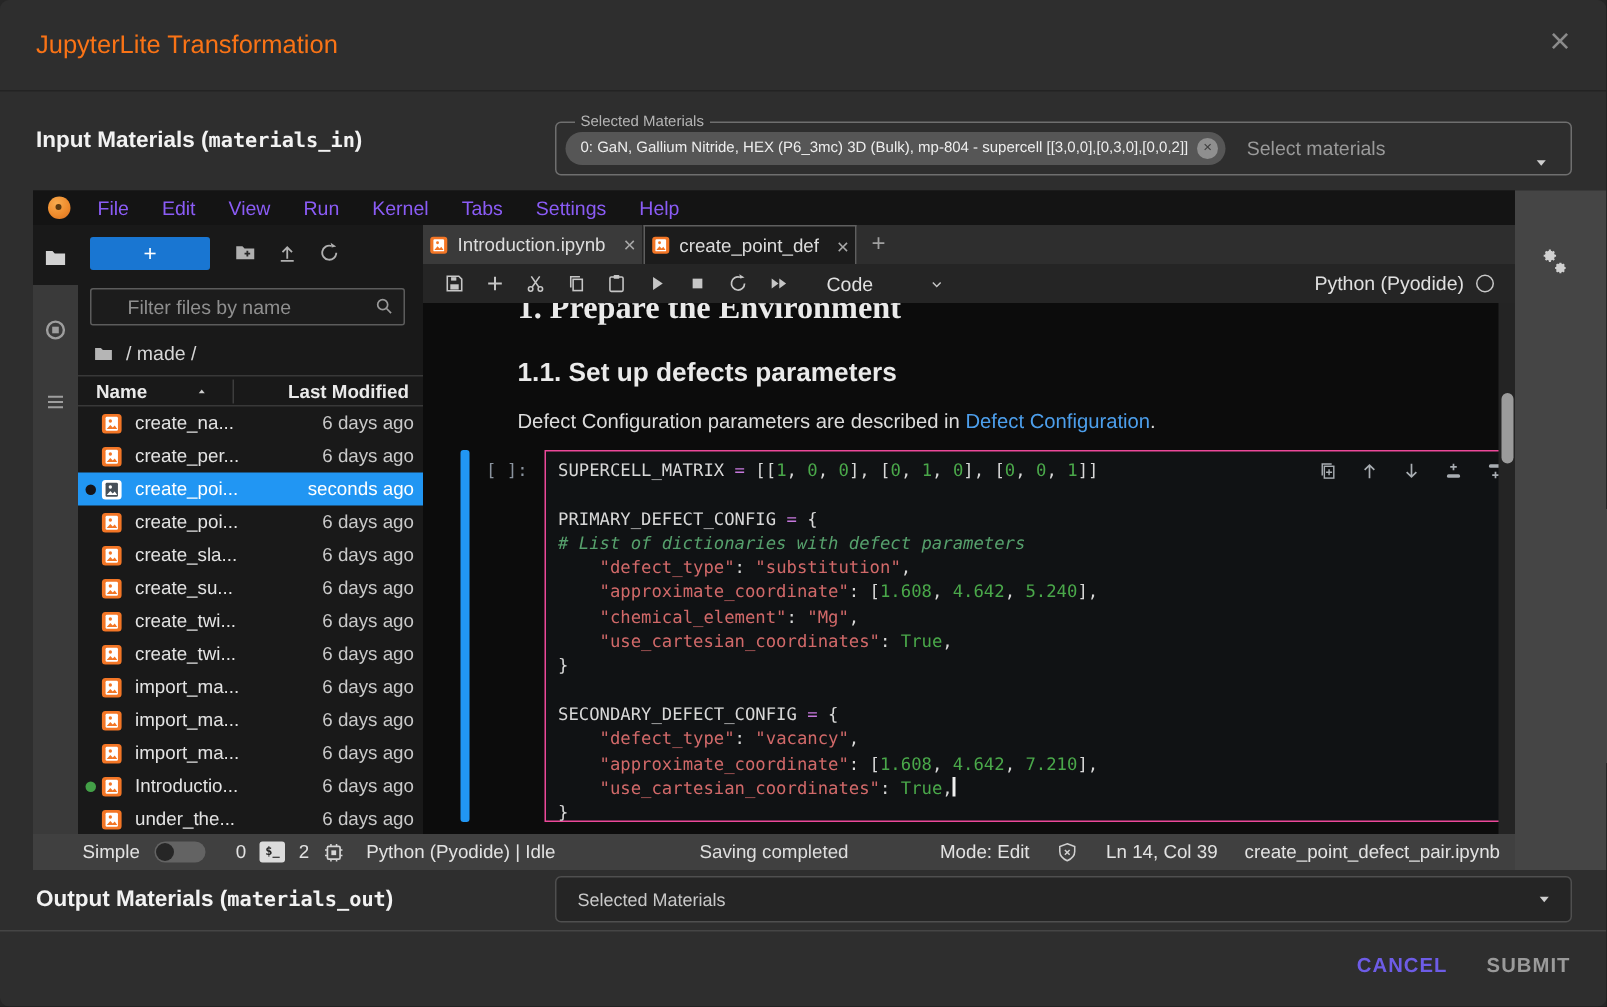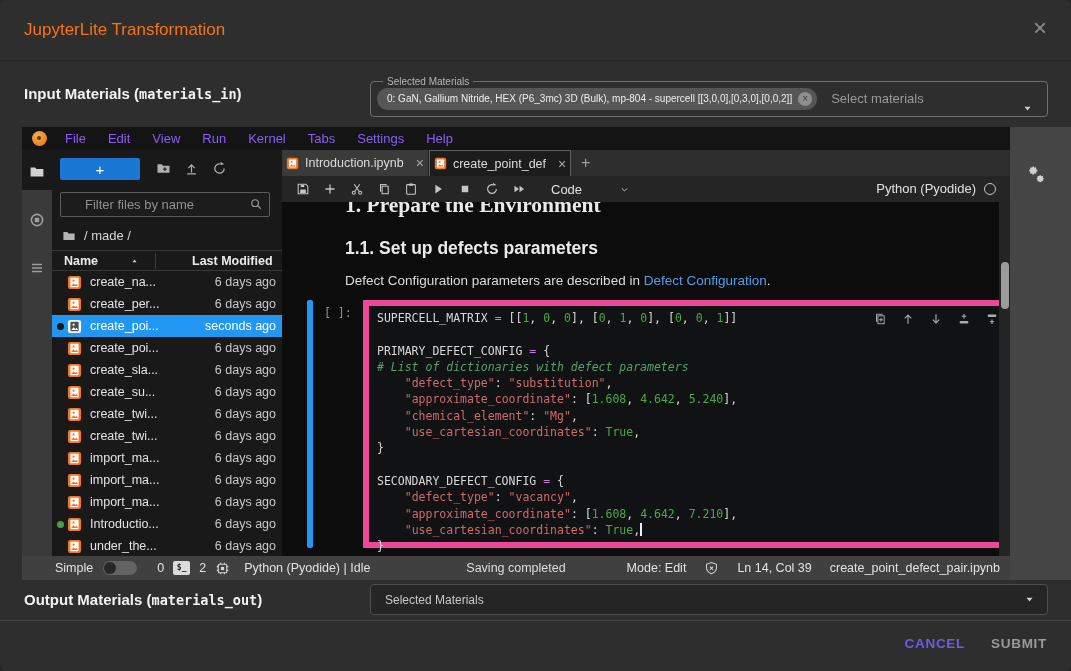--- a/index.html
+++ b/index.html
@@ -108,21 +108,21 @@
   .nb-h1 { position: absolute; left: 63px; top: -9px; font-size: 21.5px; font-weight: bold; color: #eaeaea; font-family: Liberation Serif, serif; }
   .nb-h2 { position: absolute; left: 63px; top: 36px; font-size: 17.5px; font-weight: bold; color: #eaeaea; }
   .nb-p  { position: absolute; left: 63px; top: 71px; font-size: 13.5px; color: #dcdcdc; }
   .nb-p a { color: #4d9fec; text-decoration: none; cursor: pointer; }
 
   .cell { position: absolute; left: 0; top: 98px; width: 728px; height: 248px; }
   .cell-bar { position: absolute; left: 25px; top: 0; width: 6px; height: 248px; background: #2196f3; border-radius: 2px; }
   .cell-prompt { position: absolute; left: 42px; top: 6px; font-family: "DejaVu Sans Mono", monospace;
                  font-size: 11.5px; color: #8a939e; }
   .editor { position: absolute; left: 81px; top: 0; width: 684px; height: 248px;
-            border: 6px solid #ec4899; background: #101214; cursor: text; }
+            border: 1px solid #ec4899; background: #101214; cursor: text; }
   .code { padding: 4px 6px 0 8px; font-family: "DejaVu Sans Mono", monospace; font-size: 11.5px; }
   .cl { white-space: pre; line-height: 16.3px; height: 16.3px; }
   .tk-v, .tk-p { color: #d8d8d8; }
   .tk-o { color: #c678dd; }
   .tk-n, .tk-k { color: #4aa84a; }
   .tk-s { color: #d16969; }
   .tk-c { color: #56a06c; font-style: italic; }
   .cur { display: inline-block; width: 1.5px; height: 13px; background: #efefef; vertical-align: -2px; }
   .cell-tools { position: absolute; right: 14px; top: 6px; display: flex; gap: 14px; color: #a8adb2; }
   .cell-tools .ic { width: 14px; height: 14px; cursor: pointer; }

